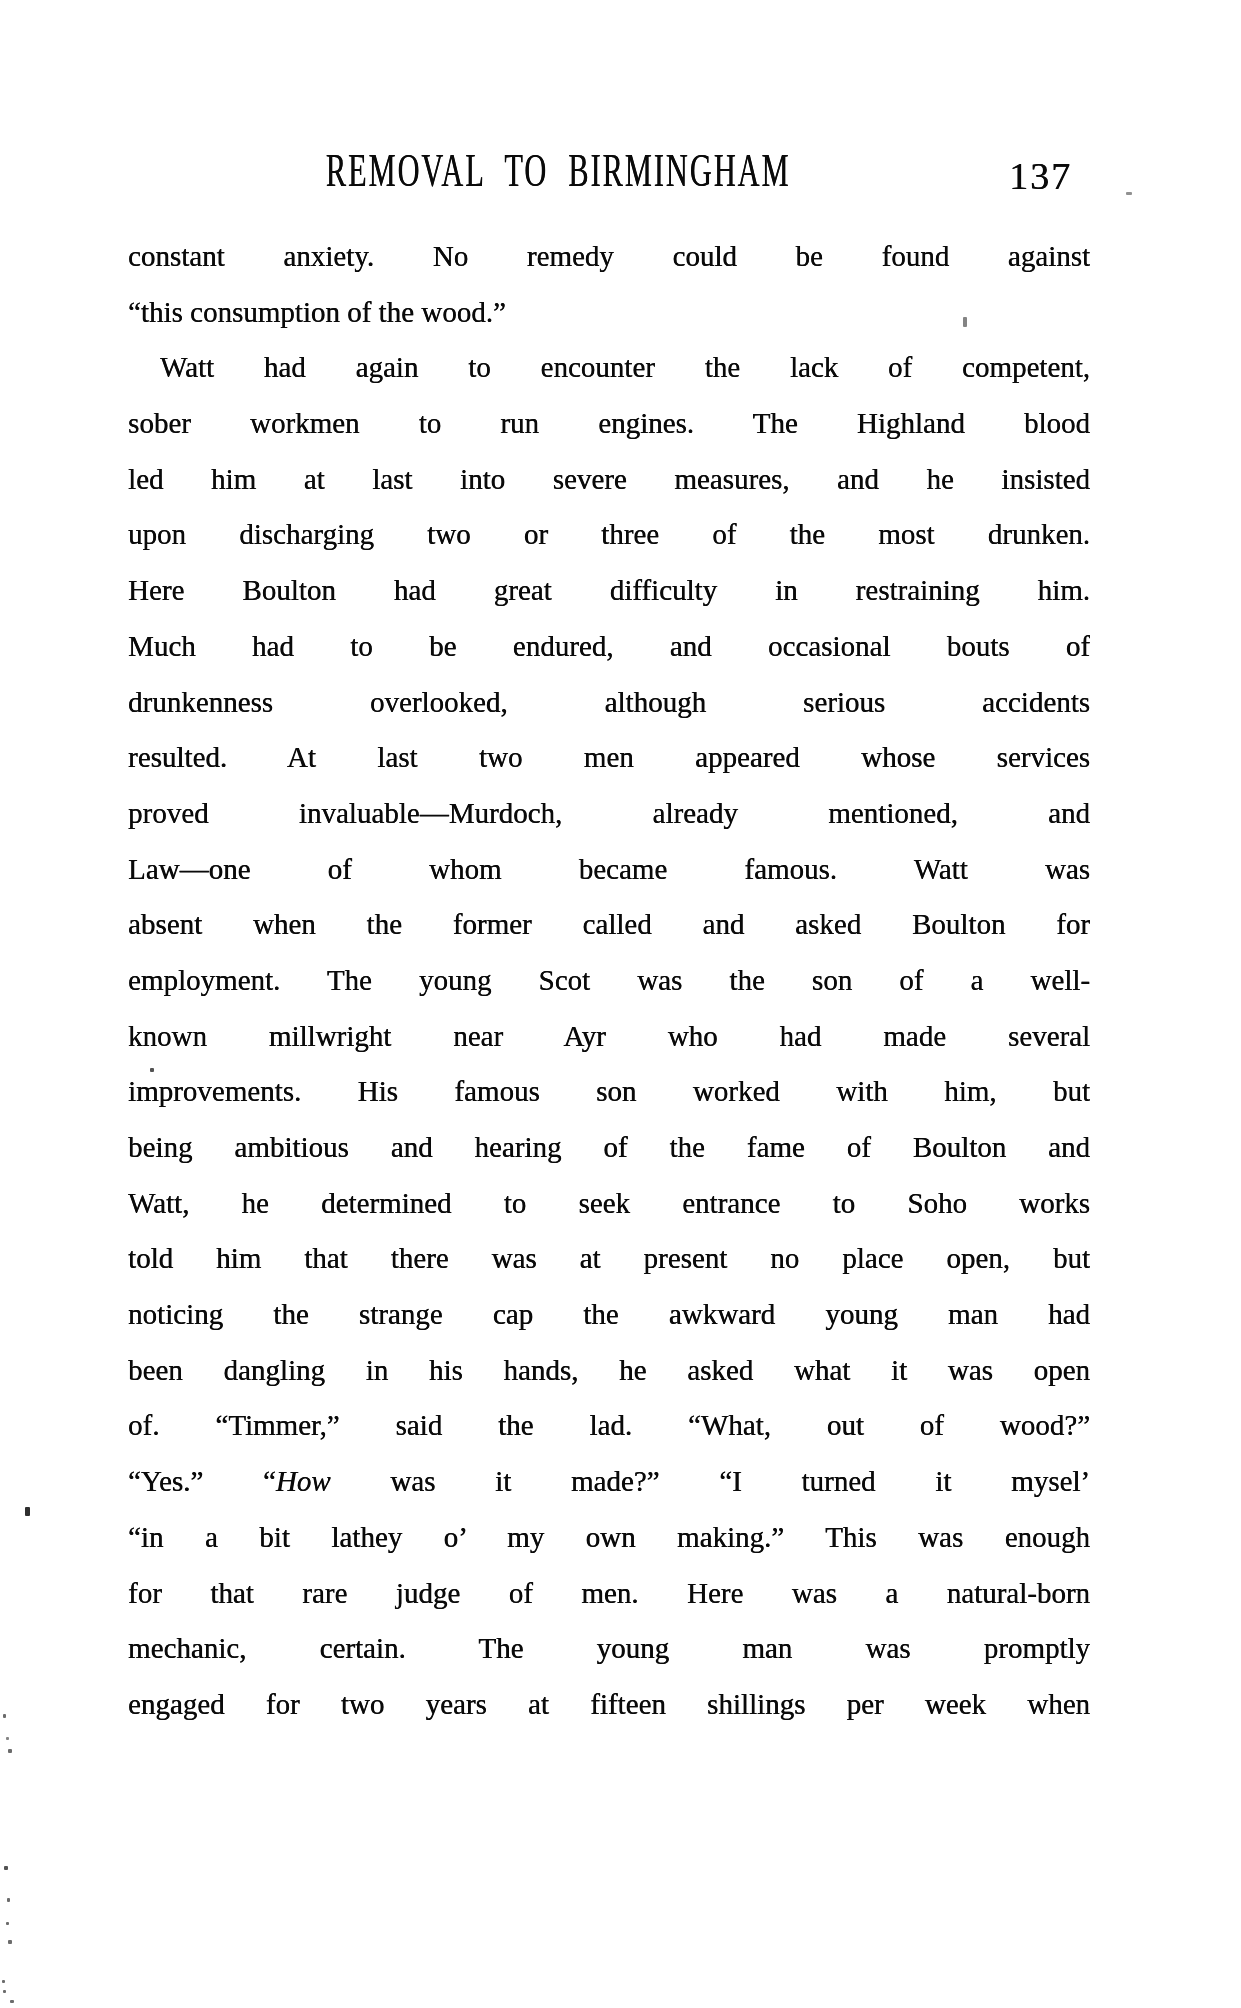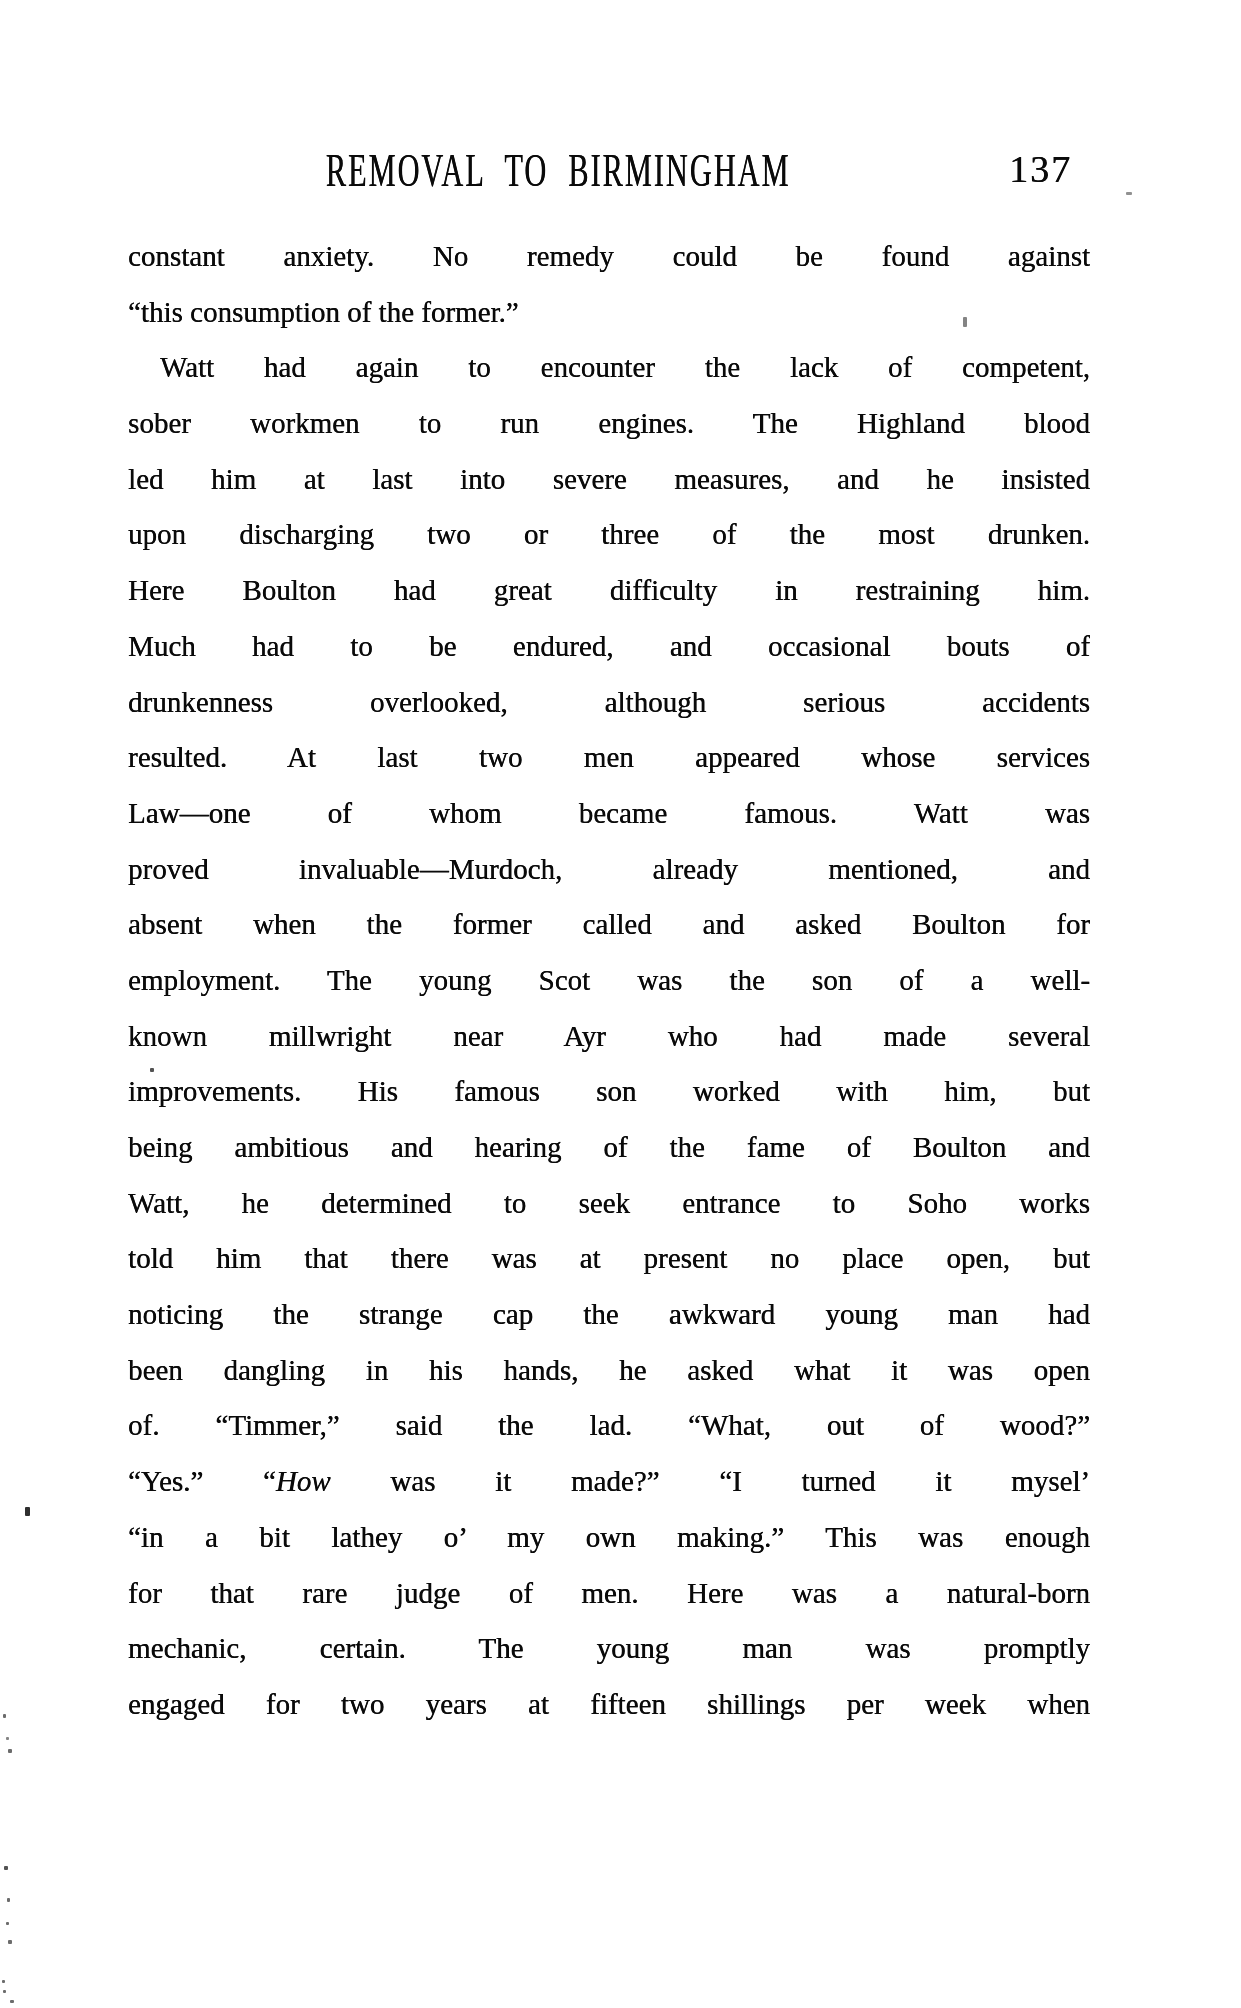--- a/index.html
+++ b/index.html
@@ -34,21 +34,21 @@
     letter-spacing: 3px;
     word-spacing: 16px;
     white-space: nowrap;
     transform: scaleX(0.66);
     transform-origin: 50% 50%;
     text-shadow: 0.4px 0 0 currentColor;
   }
   .folio {
     position: absolute;
     right: 18px;
-    top: 3px;
+    top: 10px;
     font-size: 38px;
     letter-spacing: 2px;
     text-shadow: 0.4px 0 0 currentColor;
   }
 
   
   .body-text {
     position: absolute;
     top: 229px;
     left: 128px;
@@ -88,33 +88,33 @@
   <div class="running-header">
     <div class="title-wrap">
       <span class="header-title">REMOVAL TO BIRMINGHAM</span>
     </div>
     <span class="folio">137</span>
   </div>
 
   <div class="body-text">
       <div class="para">
         <div class="line">constant anxiety.  No remedy could be found against</div>
-        <div class="line flush-left">“this consumption of the former.”</div>
+        <div class="line flush-left">“this consumption of the wood.”</div>
       </div>
       <div class="para indent">
         <div class="line">Watt had again to encounter the lack of competent,</div>
         <div class="line">sober workmen to run engines.  The Highland blood</div>
         <div class="line">led him at last into severe measures, and he insisted</div>
         <div class="line">upon discharging two or three of the most drunken.</div>
         <div class="line">Here Boulton had great difficulty in restraining him.</div>
         <div class="line">Much had to be endured, and occasional bouts of</div>
         <div class="line">drunkenness overlooked, although serious accidents</div>
         <div class="line">resulted.  At last two men appeared whose services</div>
+        <div class="line">proved invaluable—Murdoch, already mentioned, and</div>
         <div class="line">Law—one of whom became famous.  Watt was</div>
-        <div class="line">proved invaluable—Murdoch, already mentioned, and</div>
         <div class="line">absent when the former called and asked Boulton for</div>
         <div class="line">employment.  The young Scot was the son of a well-</div>
         <div class="line">known millwright near Ayr who had made several</div>
         <div class="line">improvements.  His famous son worked with him, but</div>
         <div class="line">being ambitious and hearing of the fame of Boulton and</div>
         <div class="line">Watt, he determined to seek entrance to Soho works</div>
         <div class="line">told him that there was at present no place open, but</div>
         <div class="line">noticing the strange cap the awkward young man had</div>
         <div class="line">been dangling in his hands, he asked what it was open</div>
         <div class="line">of.  “Timmer,” said the lad.  “What, out of wood?”</div>

